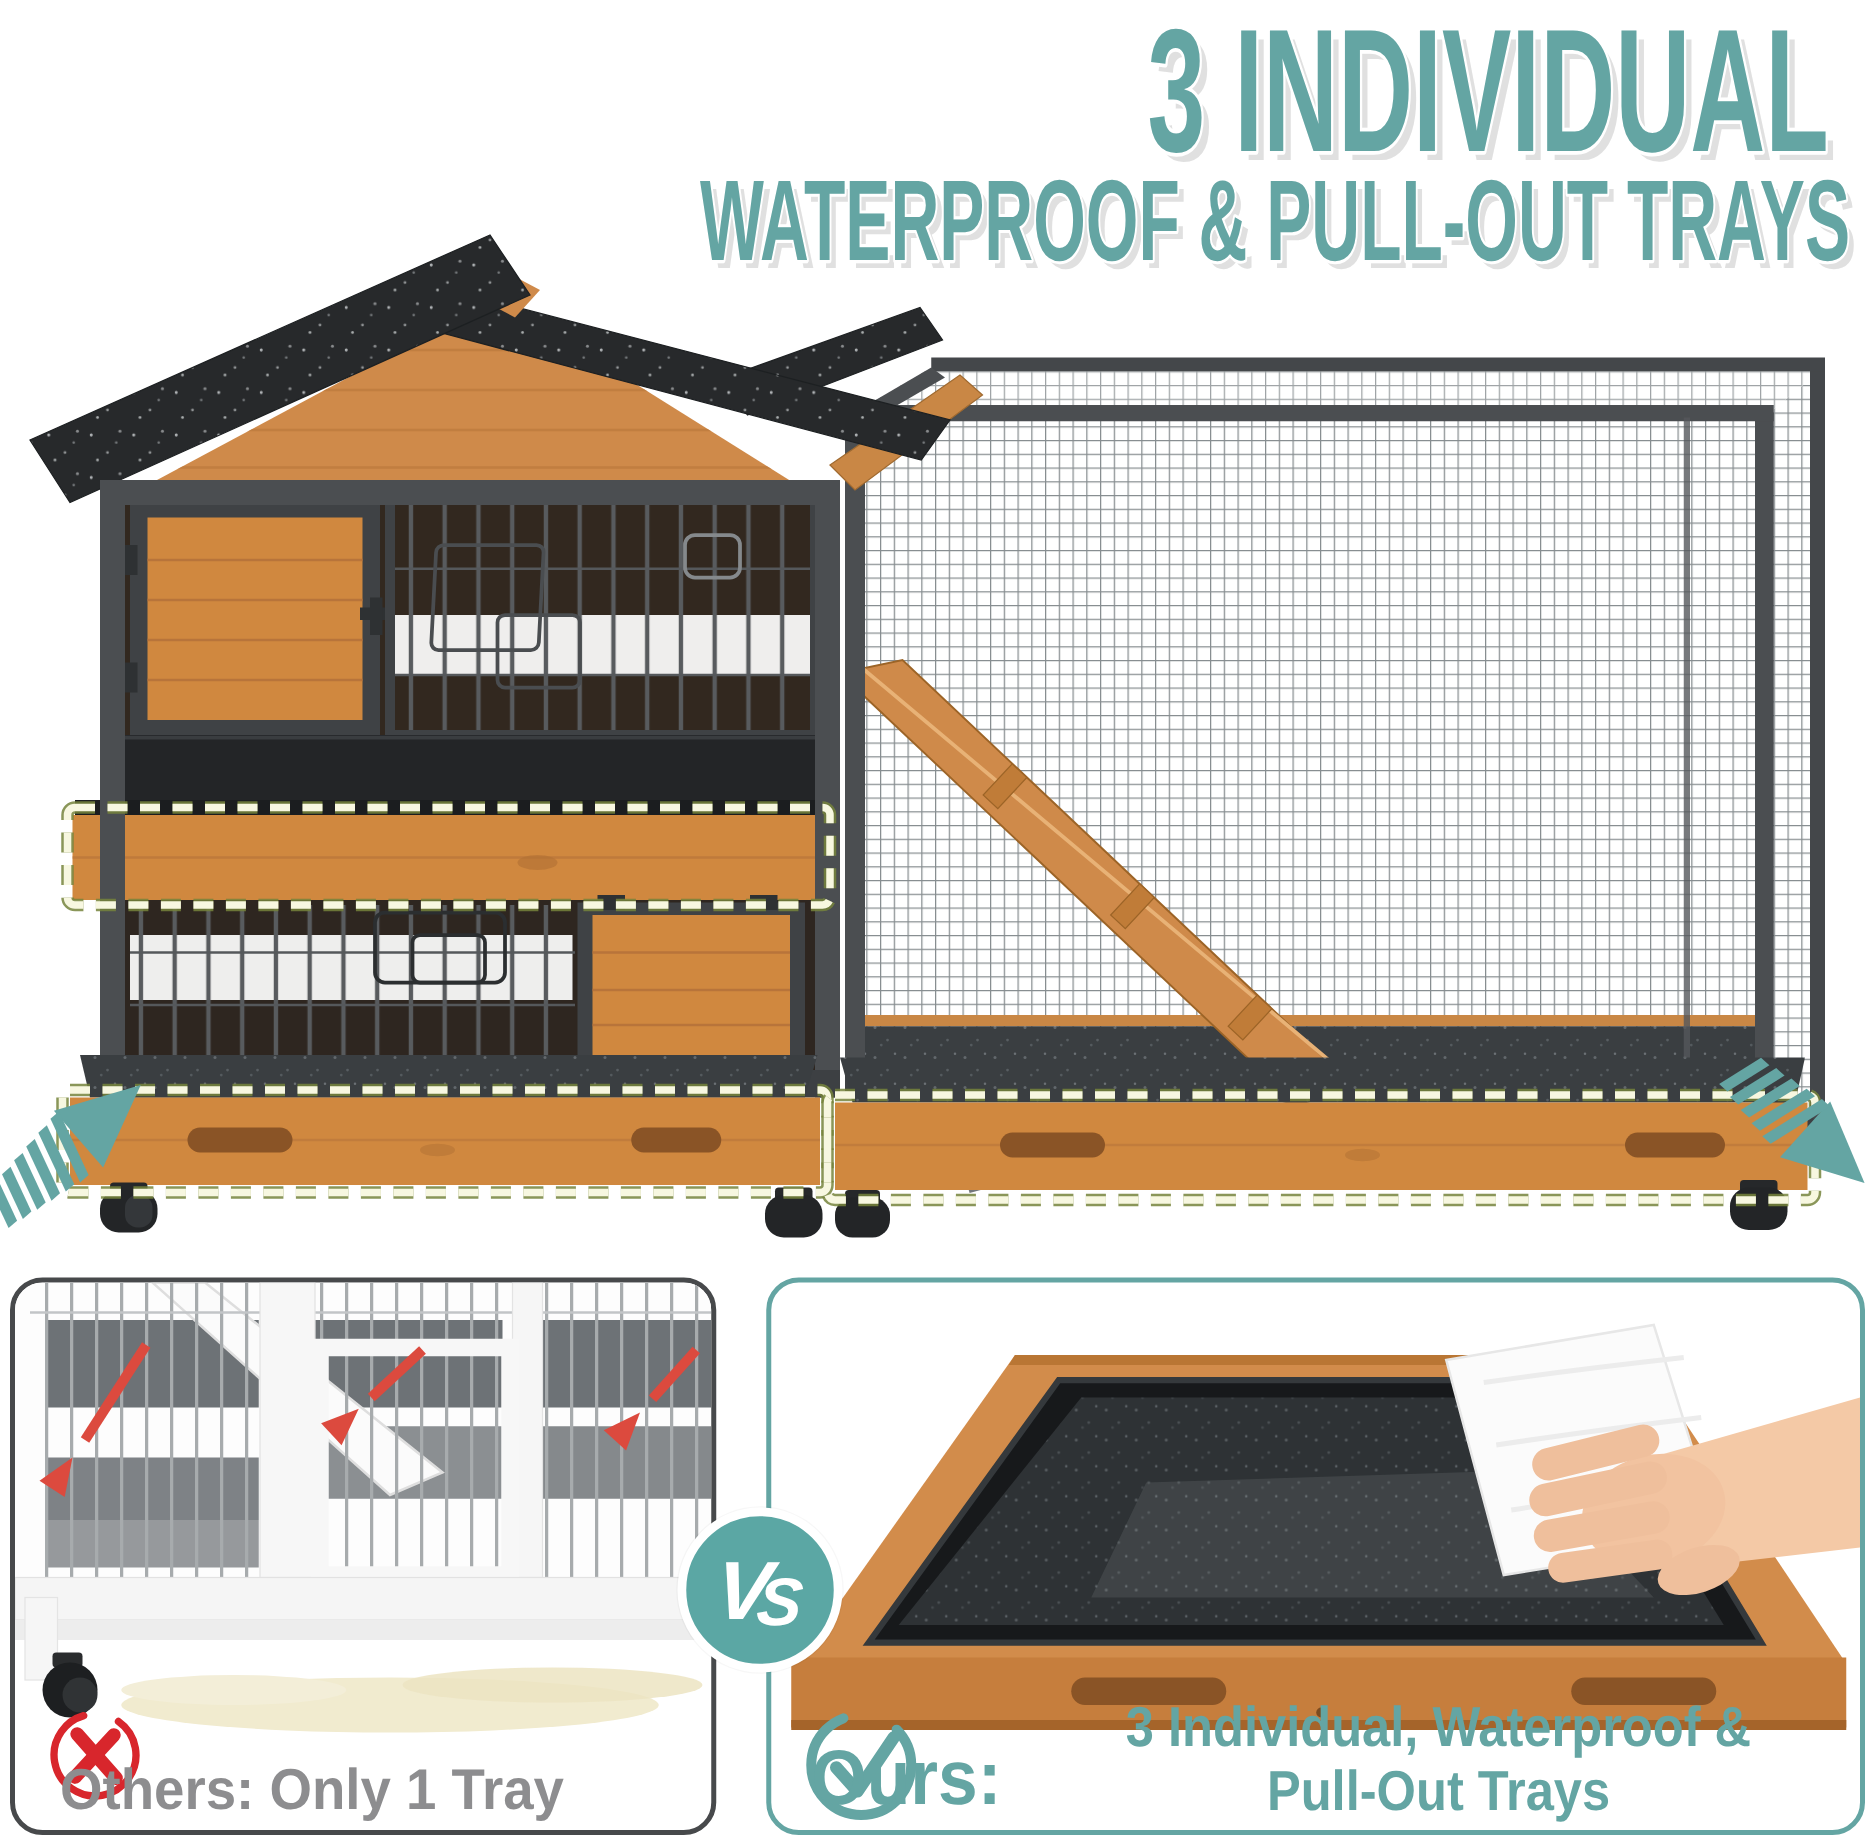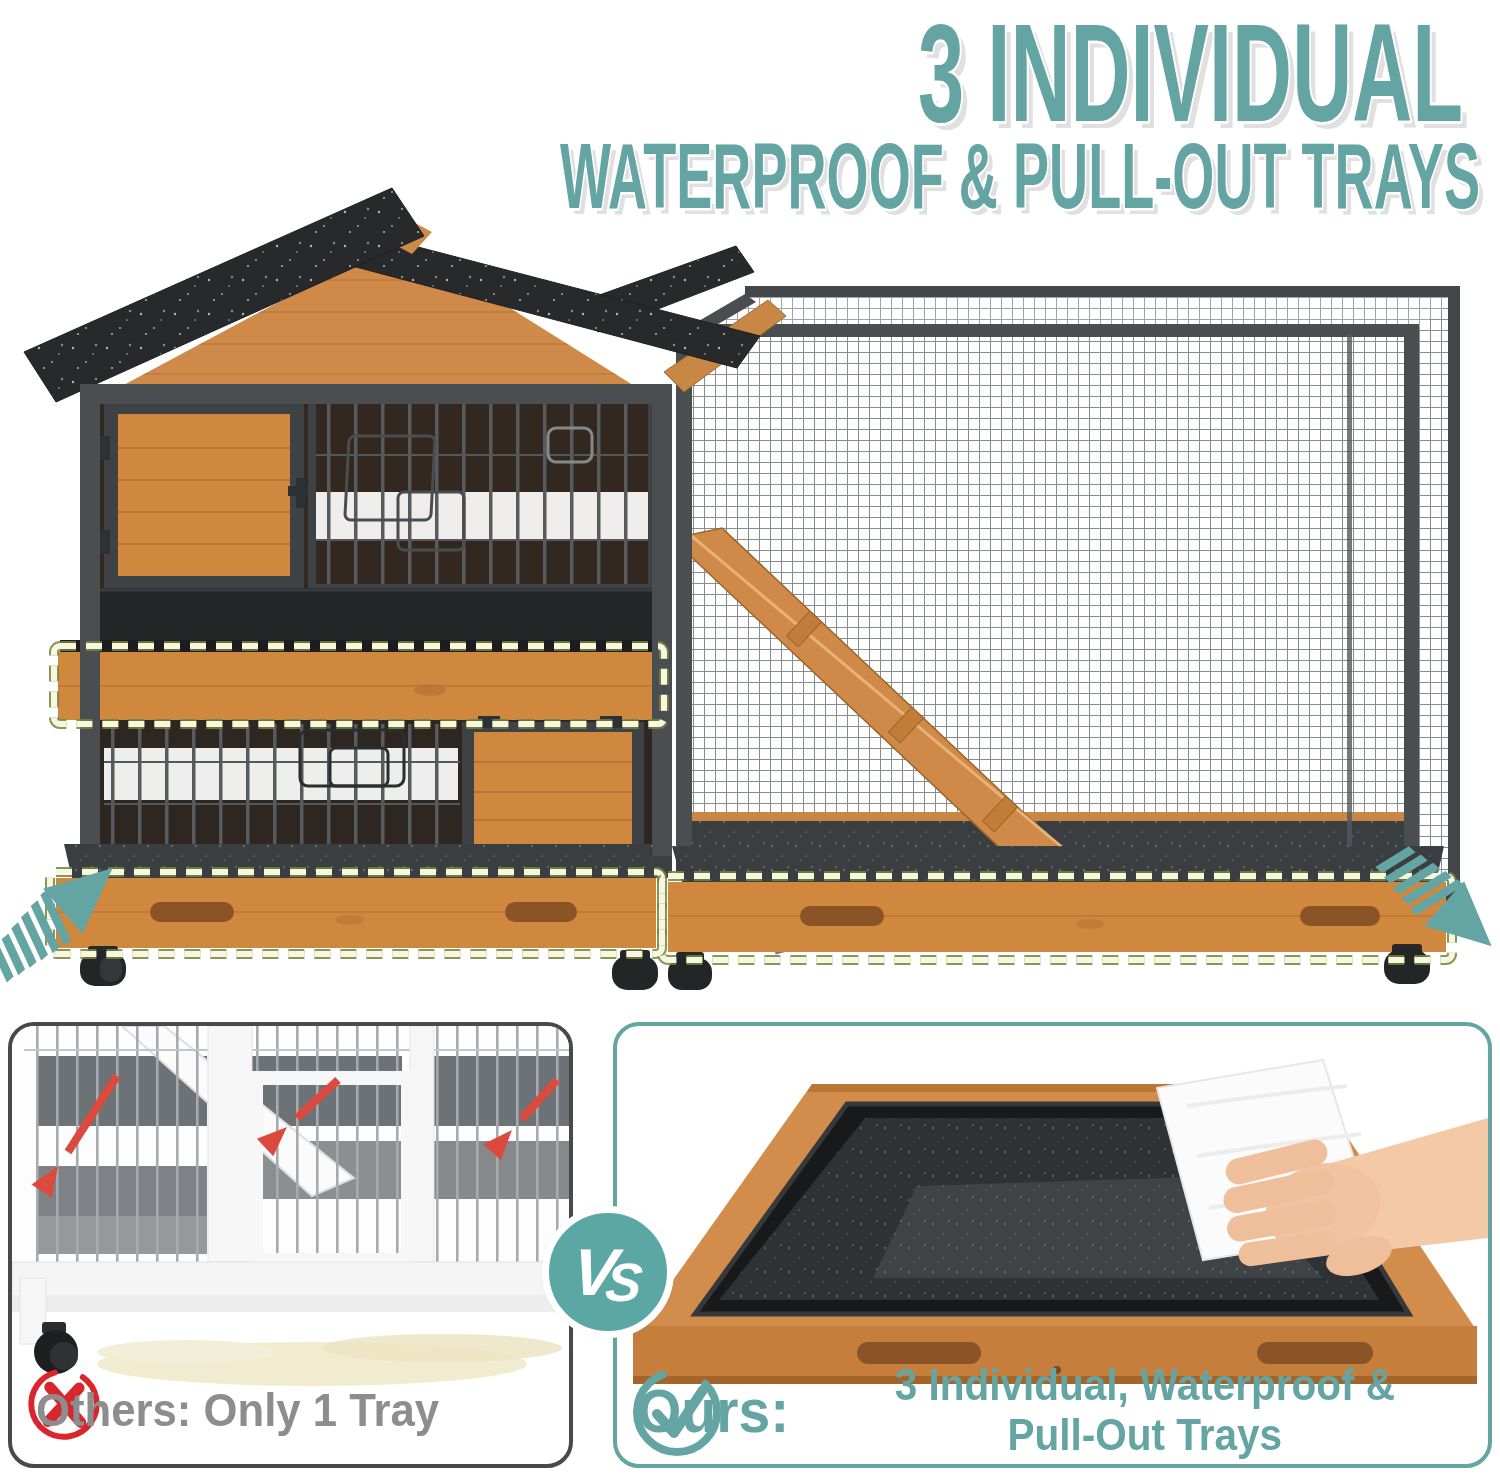--- a/index.html
+++ b/index.html
@@ -13,22 +13,22 @@
   
   #hero-svg{position:absolute;left:0;top:150px;width:1500px;height:870px;z-index:1;}
 
   
   .panel{position:absolute;top:1022px;height:446px;border-radius:26px;
          box-sizing:border-box;background:#ffffff;overflow:hidden;z-index:2;}
   #others-panel{left:8px;width:565px;border:4px solid #47494b;}
   #ours-panel{left:613px;width:879px;border:4px solid #64a5a3;}
   .panel svg{position:absolute;left:0;top:0;}
 
-  .caption{position:absolute;left:10px;right:6px;bottom:6px;height:96px;
-           display:flex;align-items:center;z-index:3;}
+  .caption{position:absolute;left:22px;right:6px;bottom:6px;height:96px;
+           display:flex;align-items:flex-end;z-index:3;}
   .caption .icn{flex:0 0 auto;}
   #others-caption-text{font-size:46px;font-weight:bold;color:#8d8d8f;
       white-space:nowrap;transform:scaleX(.95);transform-origin:left center;margin-left:14px;}
   #ours-caption{gap:6px;}
   #ours-label{font-size:62px;font-weight:bold;color:#64a5a3;margin-left:10px;
       transform:scaleX(.92);transform-origin:left center;white-space:nowrap;}
   #ours-desc{display:flex;flex-direction:column;align-items:center;justify-content:center;
       flex:1;color:#64a5a3;font-weight:bold;font-size:45px;line-height:1.12;
       transform:scaleX(.9);transform-origin:center;white-space:nowrap;text-align:center;}
 

